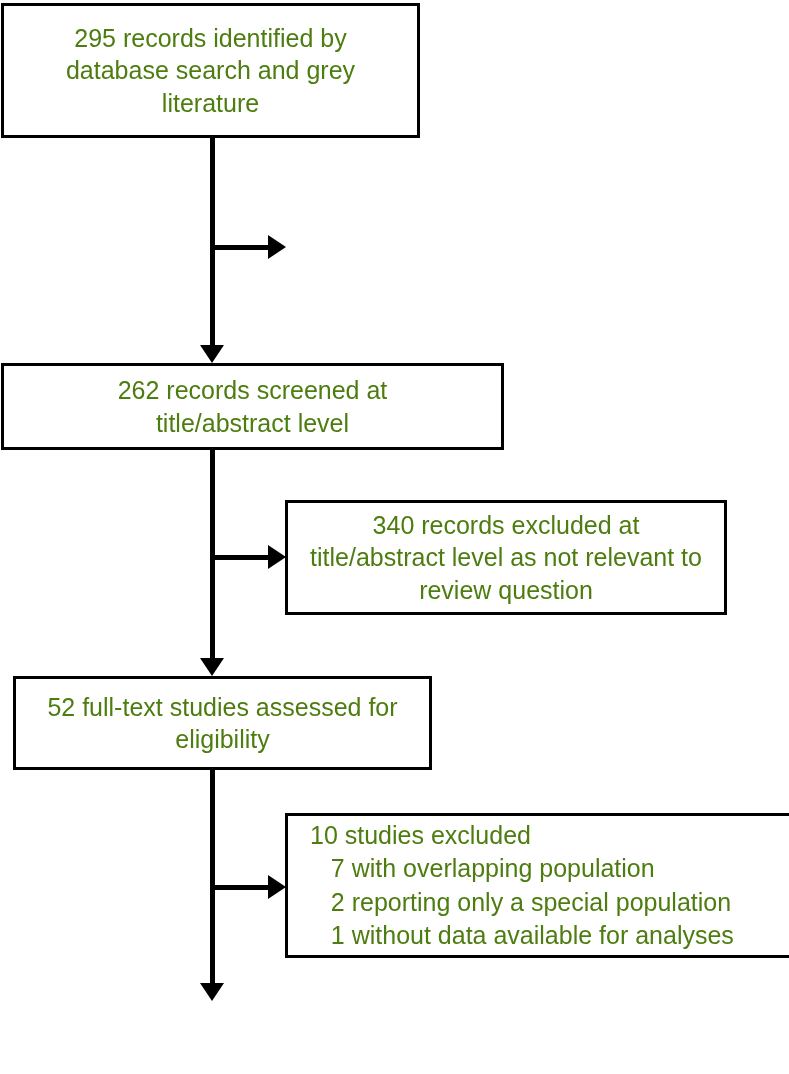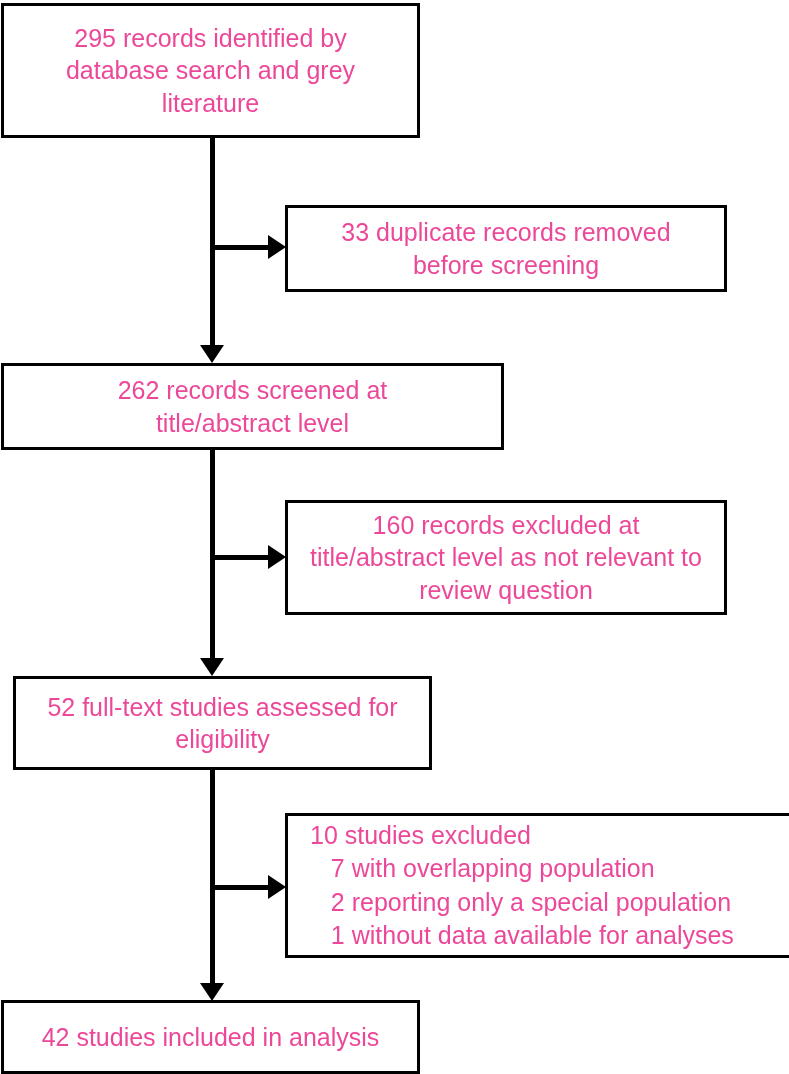--- a/index.html
+++ b/index.html
@@ -17,21 +17,21 @@
     overflow: hidden;
   }
   .node {
     position: absolute;
     box-sizing: border-box;
     border: 3px solid #000000;
     background: #ffffff;
     display: flex;
     align-items: center;
     justify-content: center;
-    color: #ec4899;
+    color: #4d7c0f;
     font-size: 25px;
     line-height: 1.30;
     text-align: center;
     padding: 4px 10px;
     z-index: 2;
   }
   .node .txt {
     width: 100%;
     white-space: pre-line;
   }
@@ -98,45 +98,38 @@
 
   <div class="hline" style="left:210px; top:885px; width:60px;"></div>
   <div class="arrow-right" style="left:268px; top:875px;"></div>
 
   <div class="node" style="left:1px; top:3px; width:419px; height:135px;">
     <span class="txt">295 records identified by
 database search and grey
 literature</span>
   </div>
 
-  <div class="node" style="left:285px; top:205px; width:442px; height:87px;">
-    <span class="txt">33 duplicate records removed
-before screening</span>
-  </div>
 
   <div class="node" style="left:1px; top:363px; width:503px; height:87px;">
     <span class="txt">262 records screened at
 title/abstract level</span>
   </div>
 
   <div class="node" style="left:285px; top:500px; width:442px; height:115px;">
-    <span class="txt">160 records excluded at
+    <span class="txt">340 records excluded at
 title/abstract level as not relevant to
 review question</span>
   </div>
 
   <div class="node" style="left:1px; top:676px; width:419px; height:94px;margin-left:12px;">
     <span class="txt">52 full-text studies assessed for
 eligibility</span>
   </div>
 
   <div class="node left-align" style="left:285px; top:813px; width:578px; height:145px;">
     <span class="txt">10 studies excluded
    7 with overlapping population
    2 reporting only a special population
    1 without data available for analyses</span>
   </div>
 
-  <div class="node" style="left:1px; top:1000px; width:419px; height:74px;">
-    <span class="txt">42 studies included in analysis</span>
-  </div>
 
 </div>
 
 </body></html>

